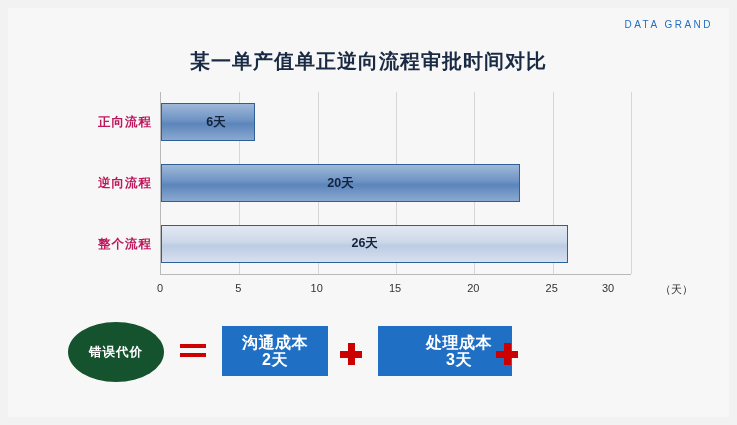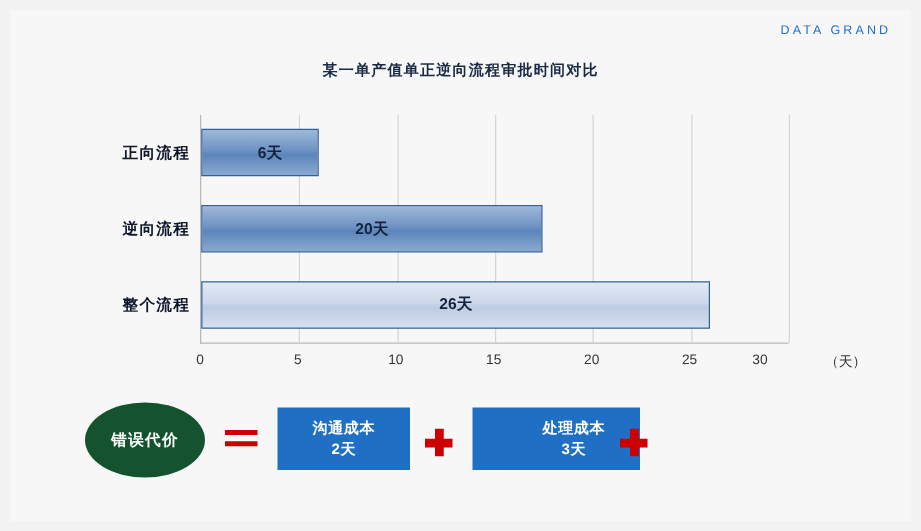--- a/index.html
+++ b/index.html
@@ -6,43 +6,43 @@
   body{width:737px;height:425px;font-family:"Liberation Sans","DejaVu Sans",sans-serif;}
   .slide{position:relative;width:737px;height:425px;background:#f2f2f2;overflow:hidden;}
   .inner{position:absolute;left:8px;top:8px;width:721px;height:409px;background:#f7f7f7;}
 
   
   .logo{position:absolute;right:24px;top:18px;text-align:right;}
   .logo .cn{font-size:19px;font-weight:bold;color:#1f6fc4;letter-spacing:1px;line-height:22px;}
   .logo .en{font-size:10px;color:#1f6fc4;letter-spacing:2.5px;line-height:14px;}
 
   
-  .title{position:absolute;left:0;top:48px;width:737px;text-align:center;font-size:12px;font-weight:bold;color:#1a2a44;letter-spacing:1px;}
+  .title{position:absolute;left:0;top:48px;width:737px;text-align:center;font-size:20px;font-weight:bold;color:#1a2a44;letter-spacing:1px;}
 
   
   .chart{position:absolute;left:60px;top:92px;width:620px;height:190px;}
   .plot{position:absolute;left:100px;top:0;width:470px;height:182px;border-left:1px solid #b9b9b9;border-bottom:1px solid #b9b9b9;}
   .gridline{position:absolute;top:0;bottom:0;width:1px;background:#d6d6d6;}
-  .cat-label{position:absolute;left:0;width:92px;text-align:right;font-size:12.5px;font-weight:bold;color:#0f172a;letter-spacing:1px;}
+  .cat-label{position:absolute;left:0;width:92px;text-align:right;font-size:12.5px;font-weight:bold;color:#be185d;letter-spacing:1px;}
   .bar{position:absolute;height:38px;border:1px solid #2e5f99;box-sizing:border-box;display:flex;align-items:center;justify-content:center;}
   .bar span{font-size:12.5px;font-weight:bold;color:#14233c;}
   .b1{background:linear-gradient(to bottom,#9fb8d8 0%,#6e93c4 45%,#5c85bb 55%,#8aa9d0 100%);padding-left:16px;}
   .b2{background:linear-gradient(to bottom,#9fb8d8 0%,#6e93c4 45%,#5c85bb 55%,#8aa9d0 100%);}
   .b3{background:linear-gradient(to bottom,#e3e9f3 0%,#ccd7e9 45%,#bccce3 55%,#d7e0ef 100%);}
   .xtick{position:absolute;font-size:11px;color:#333;text-align:center;width:30px;}
   .xunit{position:absolute;font-size:11px;color:#333;}
 
   
   .formula{position:absolute;left:60px;top:318px;width:620px;height:70px;}
   .oval{position:absolute;left:8px;top:4px;width:96px;height:60px;border-radius:50%;background:#14532d;display:flex;flex-direction:row;align-items:center;justify-content:center;color:#ffffff;font-size:12.5px;font-weight:bold;line-height:17px;letter-spacing:1px;}
   .eq{position:absolute;top:24px;width:30px;height:18px;}
   .eq:before,.eq:after{content:"";position:absolute;left:2px;width:26px;height:4px;background:#cc0000;}
   .eq:before{top:2px;}
   .eq:after{top:11px;}
-  .box{position:absolute;top:8px;height:50px;background:#1f6fc4;color:#fff;display:flex;flex-direction:column;align-items:center;justify-content:center;font-size:12px;font-weight:bold;line-height:17px;letter-spacing:.5px;}
+  .box{position:absolute;top:8px;height:50px;background:#1f6fc4;color:#fff;display:flex;flex-direction:column;align-items:center;justify-content:center;font-size:16px;font-weight:bold;line-height:17px;letter-spacing:.5px;}
   .plus{position:absolute;top:25px;width:22px;height:22px;}
   .plus:before,.plus:after{content:"";position:absolute;background:#cc0000;}
   .plus:before{left:0;top:8px;width:22px;height:7px;}
   .plus:after{top:0;left:8px;width:7px;height:22px;}
 </style>
 </head>
 <body>
 
 <div class="slide">
   <div class="inner"></div>
@@ -57,21 +57,21 @@
     <div class="plot" id="plot">
         <div class="gridline" style="left: 78.3333px;"></div>
         <div class="gridline" style="left: 156.667px;"></div>
         <div class="gridline" style="left: 235px;"></div>
         <div class="gridline" style="left: 313.333px;"></div>
         <div class="gridline" style="left: 391.667px;"></div>
         <div class="gridline" style="left: 470px;"></div>
         <div class="bar b1" style="left: 0px; width: 94px; top: 11.3333px;">
           <span>6天</span>
         </div>
-        <div class="bar b2" style="left: 0px; width: 273px; top: 72px;">
+        <div class="bar b2" style="left: 0px; width: 359px; top: 72px;">
           <span>20天</span>
         </div>
         <div class="bar b3" style="left: 0px; width: 407.333px; top: 132.667px;">
           <span>26天</span>
         </div>
       </div>
     <div id="cats">
         <div class="cat-label" style="top: 22.3333px;">正向流程</div>
         <div class="cat-label" style="top: 83px;">逆向流程</div>
         <div class="cat-label" style="top: 143.667px;">整个流程</div>

